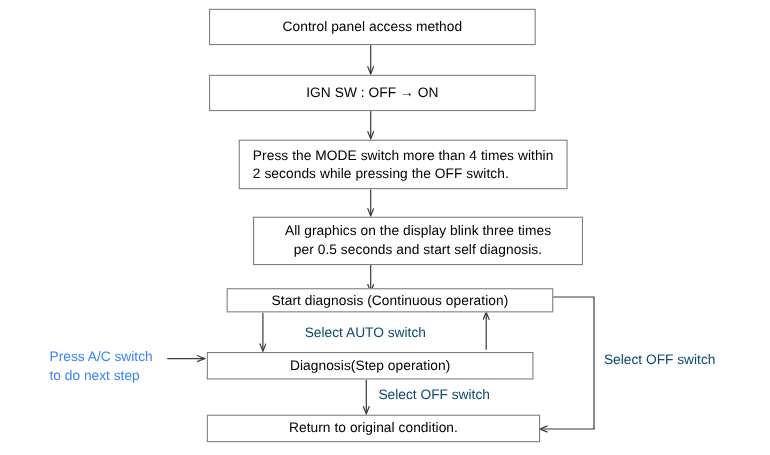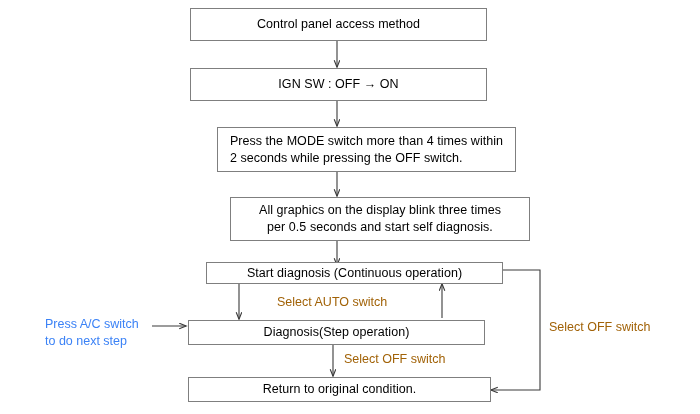--- a/index.html
+++ b/index.html
@@ -28,21 +28,21 @@
     align-items: center;
     justify-content: center;
     white-space: pre-line;
     letter-spacing: 0.05px;
   }
   .node.tall { padding: 0 10px; text-align: left; }
   .edge-label {
     position: absolute;
     font-size: 12.5px;
     line-height: 17px;
-    color: #a16207;
+    color: #0c4a6e;
     white-space: pre-line;
   }
   .side-label {
     position: absolute;
     font-size: 12.5px;
     line-height: 17px;
     color: #3b82f6;
     white-space: pre-line;
     text-align: left;
   }

